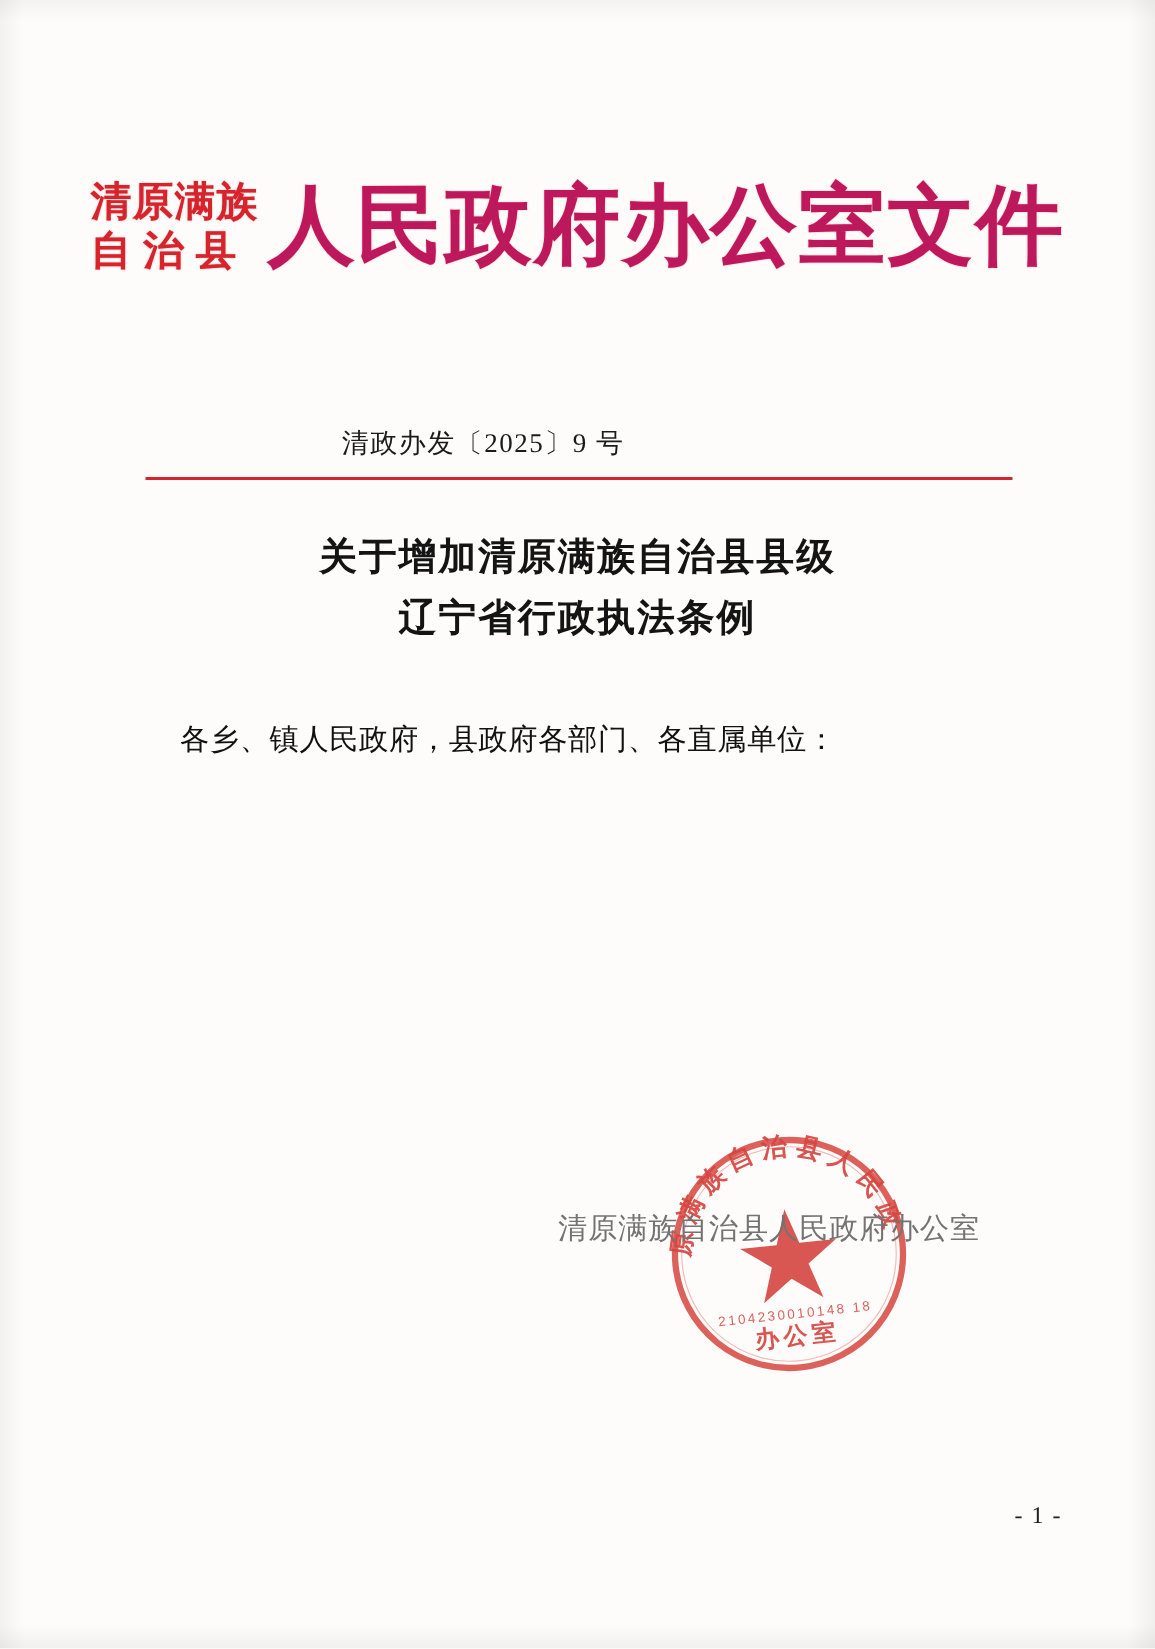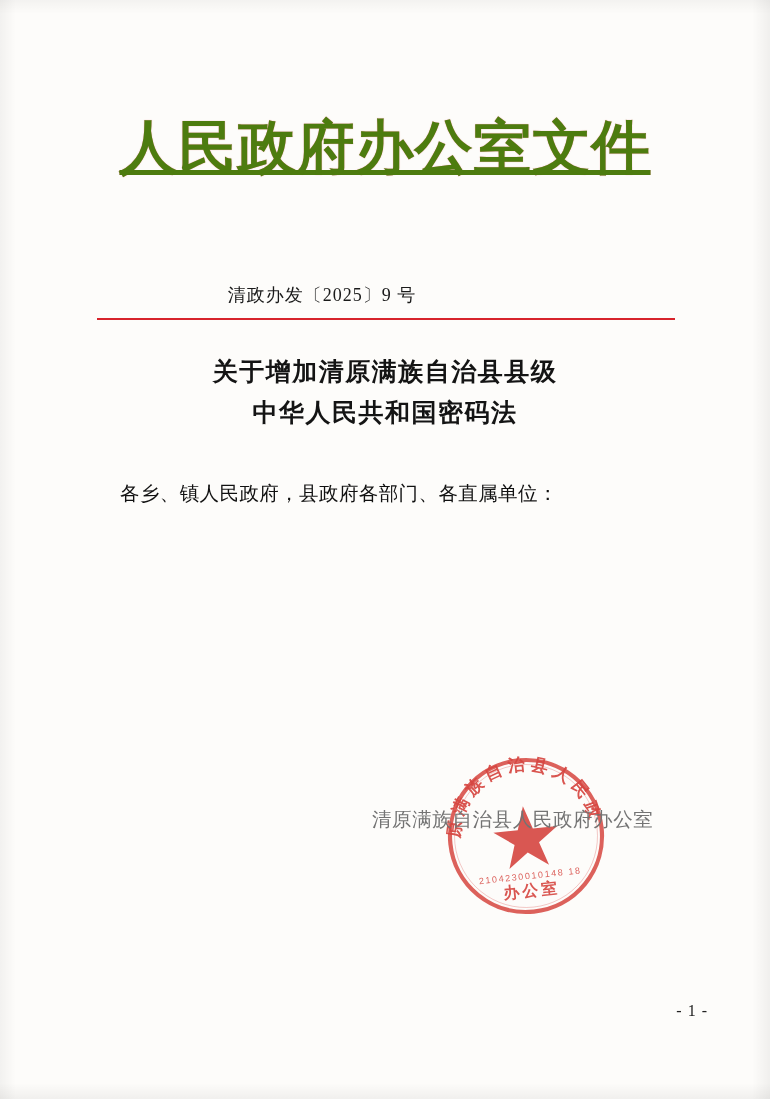--- a/index.html
+++ b/index.html
@@ -57,29 +57,28 @@
     font-size: 27px;
     line-height: 1.22;
     letter-spacing: 1px;
     font-family: "Liberation Sans", "DejaVu Sans", sans-serif;
     text-shadow: 0 0 1px rgba(215,35,43,0.5);
   }
   .mast-stack .l2 {
     letter-spacing: 8px;
   }
   .mast-big {
-    color: #4d7c0f;
+    color: #be185d;
     font-weight: bold;
     font-size: 58px;
     line-height: 1;
     letter-spacing: 1px;
     font-family: "Liberation Sans", "DejaVu Sans", sans-serif;
     text-shadow: 0 0 1px rgba(215,35,43,0.55);
     white-space: nowrap;
-    text-decoration: underline;
   }
 
   
   .docnum {
     position: absolute;
     top: 283px;
     width: 644px;
     text-align: center;
     font-size: 18px;
     letter-spacing: 1px;
@@ -165,30 +164,34 @@
 </style>
 </head>
 <body>
 
 <div class="paper"></div>
 
 <div class="sheet">
 
   <div class="masthead">
     <div class="masthead-inner">
+      <div class="mast-stack">
+        <div class="l1">清原满族</div>
+        <div class="l2">自治县</div>
+      </div>
       <div class="mast-big">人民政府办公室文件</div>
     </div>
   </div>
 
   <div class="docnum">清政办发〔2025〕9 号</div>
   <div class="red-rule"></div>
 
   <div class="title">
     <div>关于增加清原满族自治县县级</div>
-    <div>中华人民共和国密码法</div>
+    <div>辽宁省行政执法条例</div>
   </div>
 
   <div class="body-block">
     <p>各乡、镇人民政府，县政府各部门、各直属单位：</p>
   </div>
 
   <div class="seal">
     <svg width="176" height="176" viewBox="0 0 176 176" xmlns="http://www.w3.org/2000/svg">
       <defs>
         <path id="sealArcTop" d="M 22,88 A 66,66 0 0 1 154,88"></path>

